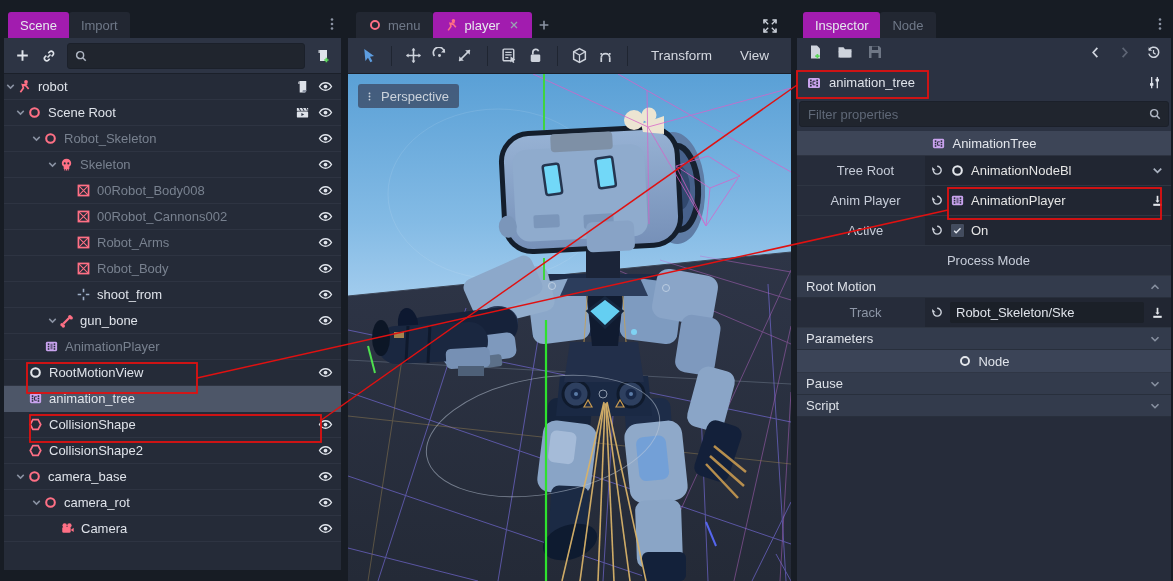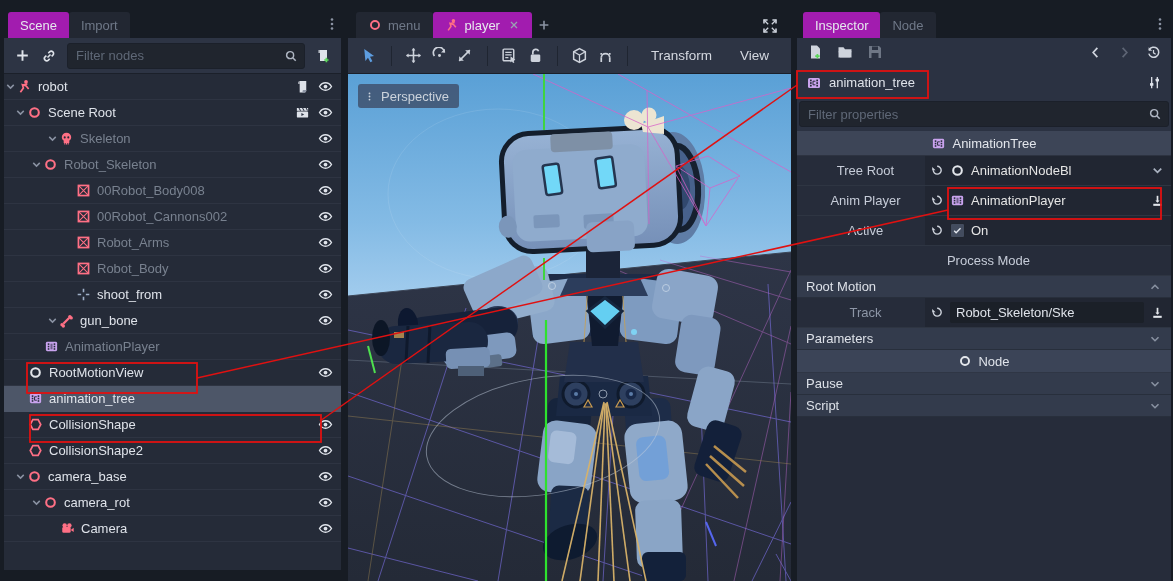--- a/index.html
+++ b/index.html
@@ -103,21 +103,20 @@
           <path d="M8 3v10M3 8h10" stroke="currentColor" stroke-width="1.8"></path>
         </svg>
       </span>
     <span id="btn-instance" class="icon" style="color:#dfe3ea;">
         <svg width="16" height="16" viewBox="0 0 16 16">
           <path d="M6.5 9.5l3-3" stroke="currentColor" stroke-width="1.6"></path>
           <path d="M7.3 5.2l1.3-1.3a2.3 2.3 0 013.3 3.3L10.6 8.4M8.7 10.8l-1.3 1.3a2.3 2.3 0 01-3.3-3.3l1.3-1.2" stroke="currentColor" stroke-width="1.6" fill="none"></path>
         </svg>
       </span>
     <div class="filter-box">
-      <input placeholder="Filter nodes" style="">
       <span id="scene-search-ic" class="icon" style="color:#aeb5c2;">
           <svg width="14" height="14" viewBox="0 0 16 16">
             <circle cx="7" cy="7" r="4" stroke="currentColor" stroke-width="1.7" fill="none"></circle>
             <path d="M10 10l3.4 3.4" stroke="currentColor" stroke-width="1.7"></path>
           </svg>
         </span>
     </div>
     <span id="btn-attach-script" class="icon" style="color:#dfe3ea;">
         <svg width="16" height="16" viewBox="0 0 16 16">
           <path d="M5 2h7v11H5z" fill="currentColor"></path>
@@ -184,58 +183,58 @@
           </span>
           <span class="icon">
             <svg width="15" height="15" viewBox="0 0 16 16">
               <path d="M1.6 8s2.4-4 6.4-4 6.4 4 6.4 4-2.4 4-6.4 4S1.6 8 1.6 8z" stroke="currentColor" stroke-width="1.5" fill="none"></path>
               <circle cx="8" cy="8" r="2" fill="currentColor"></circle>
             </svg>
           </span>
         </span>
       </div>
       <div class="tree-row">
+        <span style="width: 26px;"></span>
+        <span class="icon" style="color: rgb(138, 146, 162);">
+          <svg width="13" height="13" viewBox="0 0 16 16">
+            <path d="M4 6l4 4 4-4" stroke="currentColor" stroke-width="1.8" fill="none"></path>
+          </svg>
+        </span>
+        <span class="icon" style="color: rgb(255, 112, 133);">
+          <svg width="15" height="15" viewBox="0 0 16 16">
+            <circle cx="8" cy="8" r="4.6" stroke="currentColor" stroke-width="2.2" fill="none"></circle>
+          </svg>
+        </span>
+        <span class="lbl dim">Robot_Skeleton</span>
+        <span class="sp"></span>
+        <span class="btns">
+          <span class="icon">
+            <svg width="15" height="15" viewBox="0 0 16 16">
+              <path d="M1.6 8s2.4-4 6.4-4 6.4 4 6.4 4-2.4 4-6.4 4S1.6 8 1.6 8z" stroke="currentColor" stroke-width="1.5" fill="none"></path>
+              <circle cx="8" cy="8" r="2" fill="currentColor"></circle>
+            </svg>
+          </span>
+        </span>
+      </div>
+      <div class="tree-row">
         <span style="width: 42px;"></span>
         <span class="icon" style="color: rgb(138, 146, 162);">
           <svg width="13" height="13" viewBox="0 0 16 16">
             <path d="M4 6l4 4 4-4" stroke="currentColor" stroke-width="1.8" fill="none"></path>
           </svg>
         </span>
         <span class="icon" style="color: rgb(255, 112, 133);">
           <svg width="15" height="15" viewBox="0 0 16 16">
             <path d="M8 1.8a5 4.6 0 00-5 4.6c0 2 .8 3 2 3.8v2.6h6v-2.6c1.2-.8 2-1.8 2-3.8a5 4.6 0 00-5-4.6z" fill="currentColor"></path>
             <circle cx="6.1" cy="6.8" r="1.1" fill="#252b38"></circle>
             <circle cx="9.9" cy="6.8" r="1.1" fill="#252b38"></circle>
             <path d="M6.2 12.8v1.6M8 12.8v1.6M9.8 12.8v1.6" stroke="currentColor" stroke-width="1.1"></path>
           </svg>
         </span>
         <span class="lbl dim">Skeleton</span>
-        <span class="sp"></span>
-        <span class="btns">
-          <span class="icon">
-            <svg width="15" height="15" viewBox="0 0 16 16">
-              <path d="M1.6 8s2.4-4 6.4-4 6.4 4 6.4 4-2.4 4-6.4 4S1.6 8 1.6 8z" stroke="currentColor" stroke-width="1.5" fill="none"></path>
-              <circle cx="8" cy="8" r="2" fill="currentColor"></circle>
-            </svg>
-          </span>
-        </span>
-      </div>
-      <div class="tree-row">
-        <span style="width: 26px;"></span>
-        <span class="icon" style="color: rgb(138, 146, 162);">
-          <svg width="13" height="13" viewBox="0 0 16 16">
-            <path d="M4 6l4 4 4-4" stroke="currentColor" stroke-width="1.8" fill="none"></path>
-          </svg>
-        </span>
-        <span class="icon" style="color: rgb(255, 112, 133);">
-          <svg width="15" height="15" viewBox="0 0 16 16">
-            <circle cx="8" cy="8" r="4.6" stroke="currentColor" stroke-width="2.2" fill="none"></circle>
-          </svg>
-        </span>
-        <span class="lbl dim">Robot_Skeleton</span>
         <span class="sp"></span>
         <span class="btns">
           <span class="icon">
             <svg width="15" height="15" viewBox="0 0 16 16">
               <path d="M1.6 8s2.4-4 6.4-4 6.4 4 6.4 4-2.4 4-6.4 4S1.6 8 1.6 8z" stroke="currentColor" stroke-width="1.5" fill="none"></path>
               <circle cx="8" cy="8" r="2" fill="currentColor"></circle>
             </svg>
           </span>
         </span>
       </div>

